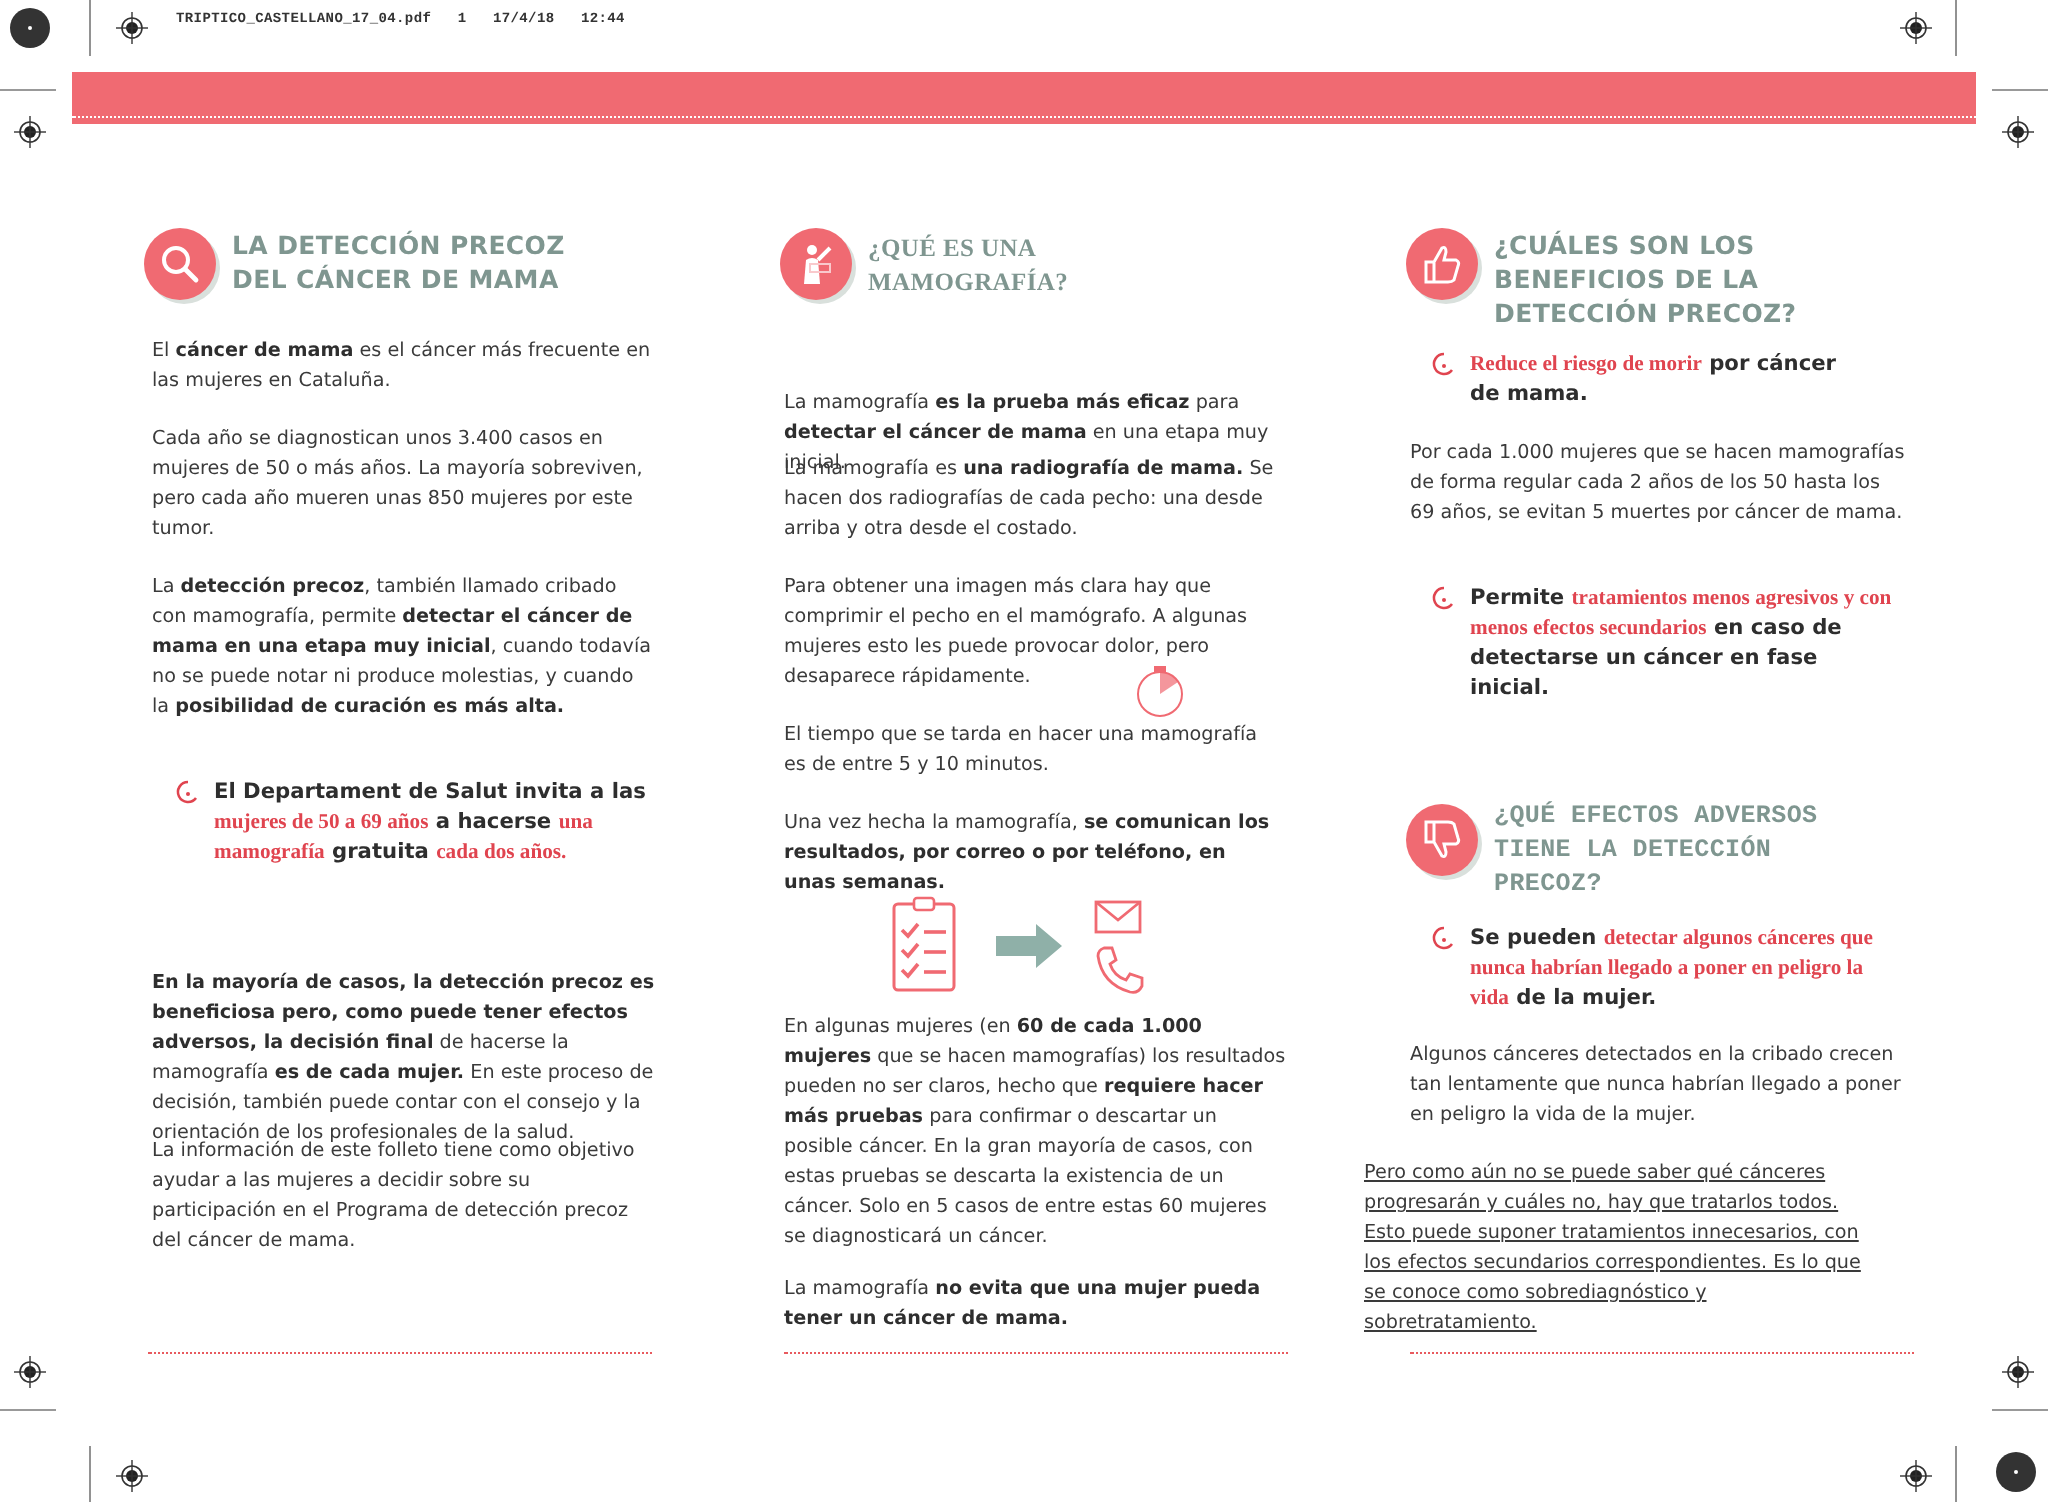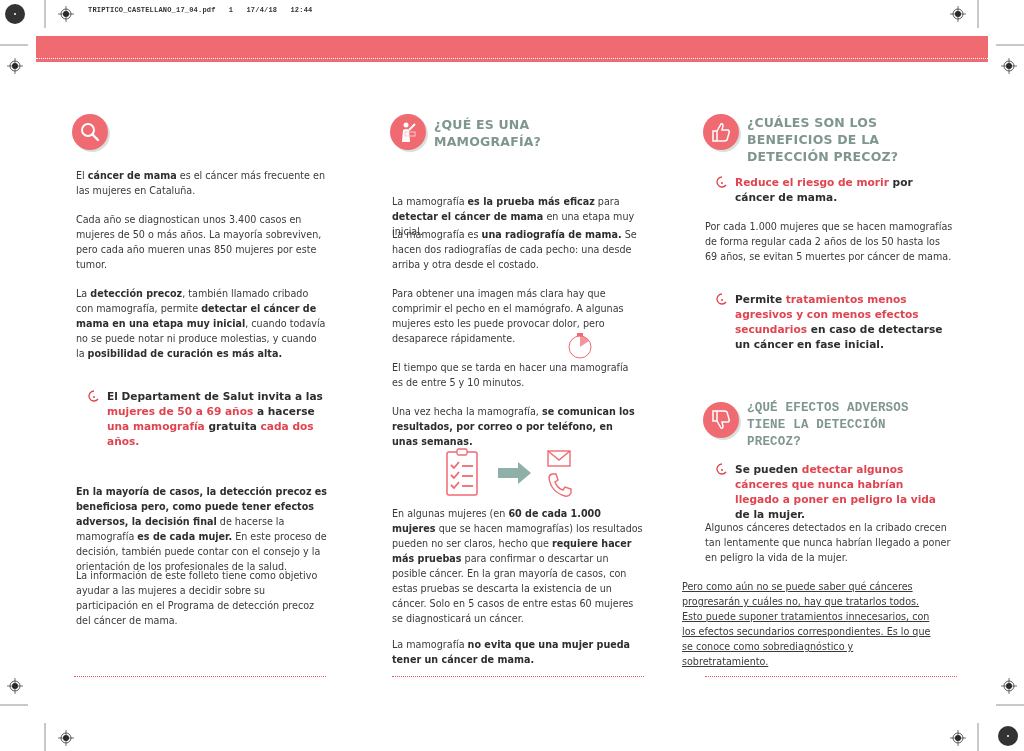--- a/index.html
+++ b/index.html
@@ -6,21 +6,21 @@
   body{width:1024px;height:751px;position:relative;overflow:hidden;font-family:"DejaVu Sans","Liberation Sans",sans-serif;color:#3a3a3a;}
   .abs{position:absolute;}
   .slug{left:88px;top:6px;font-family:"Liberation Mono","DejaVu Sans Mono",monospace;font-size:7px;font-weight:bold;color:#333;letter-spacing:0.2px;white-space:pre;}
   .banner{left:36px;top:36px;width:952px;height:26px;background:#f06a72;}
   .banner-dots{position:absolute;left:0;right:0;bottom:3px;border-bottom:1px dotted #fff;}
   .head{position:absolute;display:flex;align-items:flex-start;}
   .hicon{width:36px;height:36px;border-radius:50%;background:#f06a72;flex:0 0 36px;display:flex;align-items:center;justify-content:center;box-shadow:2px 2px 0 #d9e0dc;}
   .htitle{margin-left:8px;font-size:12.5px;font-weight:bold;color:#7f9690;line-height:17px;letter-spacing:0.2px;}
   p.t{position:absolute;margin:0;font-size:9.6px;line-height:15px;color:#3a3a3a;}
   b{font-weight:bold;color:#2e2e2e;}
-  .red{color:#e0444f;font-weight:bold;}
+  .red{color:#e0444f;font-weight:bold;font-family:Liberation Serif, serif;}
   .call{position:absolute;font-size:10.6px;line-height:15px;font-weight:bold;color:#2e2e2e;}
   .moon{position:absolute;left:-20px;top:1px;width:12px;height:12px;}
   .dotline{position:absolute;height:0;border-bottom:1.5px dotted #e85a5f;}
 </style>
 </head>
 <body>
 
 <div class="abs slug"><span>TRIPTICO_CASTELLANO_17_04.pdf</span>   <span>1</span>   <span>17/4/18</span>   <span>12:44</span></div>
 
 <svg class="abs" style="left:0;top:0" width="1024" height="751">
@@ -58,20 +58,24 @@
     <div class="banner-dots"></div>
   </div>
 
 <div class="head" style="left:72px;top:114px;">
   <div class="hicon">
     <svg width="22" height="22" viewBox="0 0 22 22">
         <circle cx="9" cy="9" r="6" fill="none" stroke="#fff" stroke-width="2"></circle>
         <line x1="13.5" y1="13.5" x2="19" y2="19" stroke="#fff" stroke-width="2.4" stroke-linecap="round"></line>
       </svg>
   </div>
+  <div class="htitle" style="margin-top:0px;">
+    <div>LA DETECCIÓN PRECOZ</div>
+    <div>DEL CÁNCER DE MAMA</div>
+  </div>
 </div>
 
 <p class="t" style="left:76px;top:168px;width:250px;"><span>El </span><b>cáncer de mama</b><span> es el cáncer más frecuente en las mujeres en Cataluña.</span></p>
 <p class="t" style="left:76px;top:212px;width:252px;"><span>Cada año se diagnostican unos 3.400 casos en mujeres de 50 o más años. La mayoría sobreviven, pero cada año mueren unas 850 mujeres por este tumor.</span></p>
 <p class="t" style="left:76px;top:286px;width:250px;"><span>La </span><b>detección precoz</b><span>, también llamado cribado con mamografía, permite </span><b>detectar el cáncer de mama en una etapa muy inicial</b><span>, cuando todavía no se puede notar ni produce molestias, y cuando la </span><b>posibilidad de curación es más alta.</b></p>
 
 <div class="call" style="left:107px;top:389px;width:225px;">
   <svg class="moon" viewBox="0 0 12 12">
       <path d="M7 1 A5 5 0 1 0 11 9" fill="none" stroke="#e0444f" stroke-width="1.3"></path>
       <circle cx="7" cy="7" r="1" fill="#e0444f"></circle>
@@ -86,21 +90,21 @@
 
 <div class="head" style="left:390px;top:114px;">
   <div class="hicon">
     <svg width="24" height="24" viewBox="0 0 24 24">
         <circle cx="10" cy="5" r="2.5" fill="#fff"></circle>
         <path d="M6 22 L7 10 Q10 8 13 10 L14 22 Z" fill="#fff"></path>
         <path d="M13 10 L19 4" stroke="#fff" stroke-width="2"></path>
         <rect x="9" y="12" width="10" height="4" fill="none" stroke="#f9c9cc" stroke-width="1"></rect>
       </svg>
   </div>
-  <div class="htitle" style="margin-top:2px;">
+  <div class="htitle" style="margin-top:2px;font-family:Liberation Serif, serif;">
     <div>¿QUÉ ES UNA</div>
     <div>MAMOGRAFÍA?</div>
   </div>
 </div>
 
 <p class="t" style="left:392px;top:168px;width:250px;margin-top:26px;"><span>La mamografía </span><b>es la prueba más eficaz</b><span> para </span><b>detectar el cáncer de mama</b><span> en una etapa muy inicial.</span></p>
 <p class="t" style="left:392px;top:227px;width:250px;"><span>La mamografía es </span><b>una radiografía de mama.</b><span> Se hacen dos radiografías de cada pecho: una desde arriba y otra desde el costado.</span></p>
 <p class="t" style="left:392px;top:286px;width:250px;"><span>Para obtener una imagen más clara hay que comprimir el pecho en el mamógrafo. A algunas mujeres esto les puede provocar dolor, pero desaparece rápidamente.</span></p>
 
 <svg class="abs" style="left:567px;top:332px;" width="28" height="28" viewBox="0 0 28 28">

